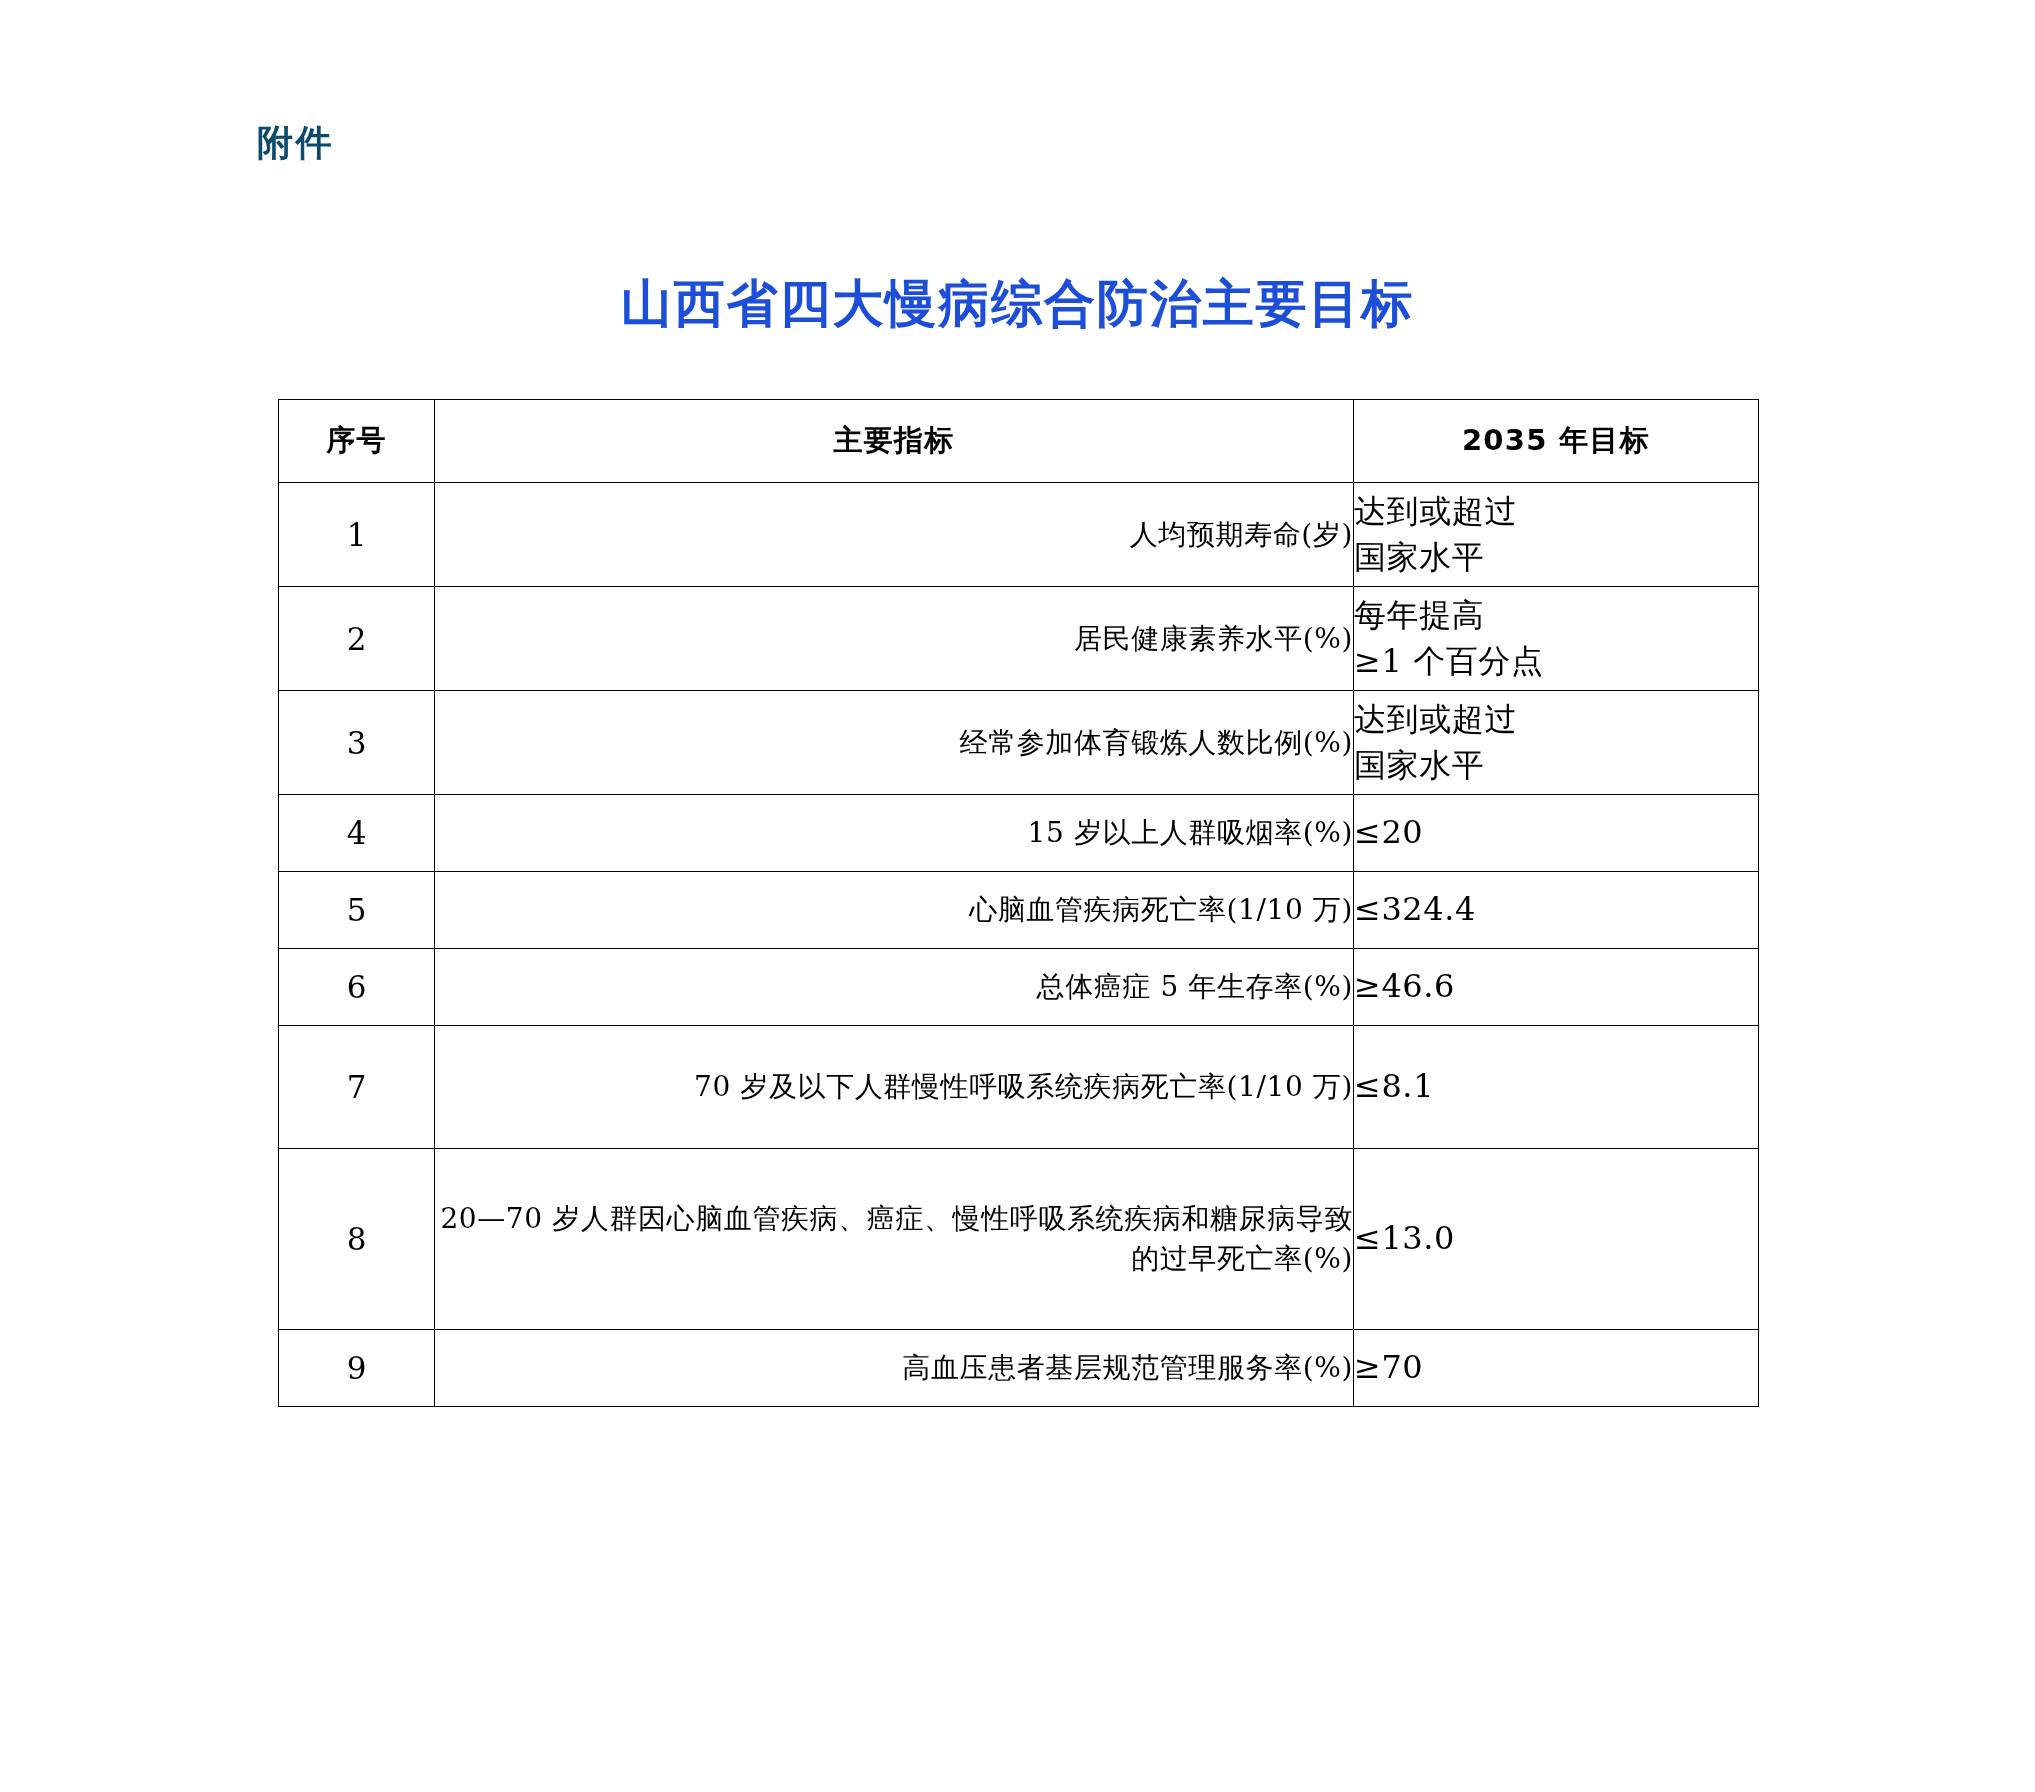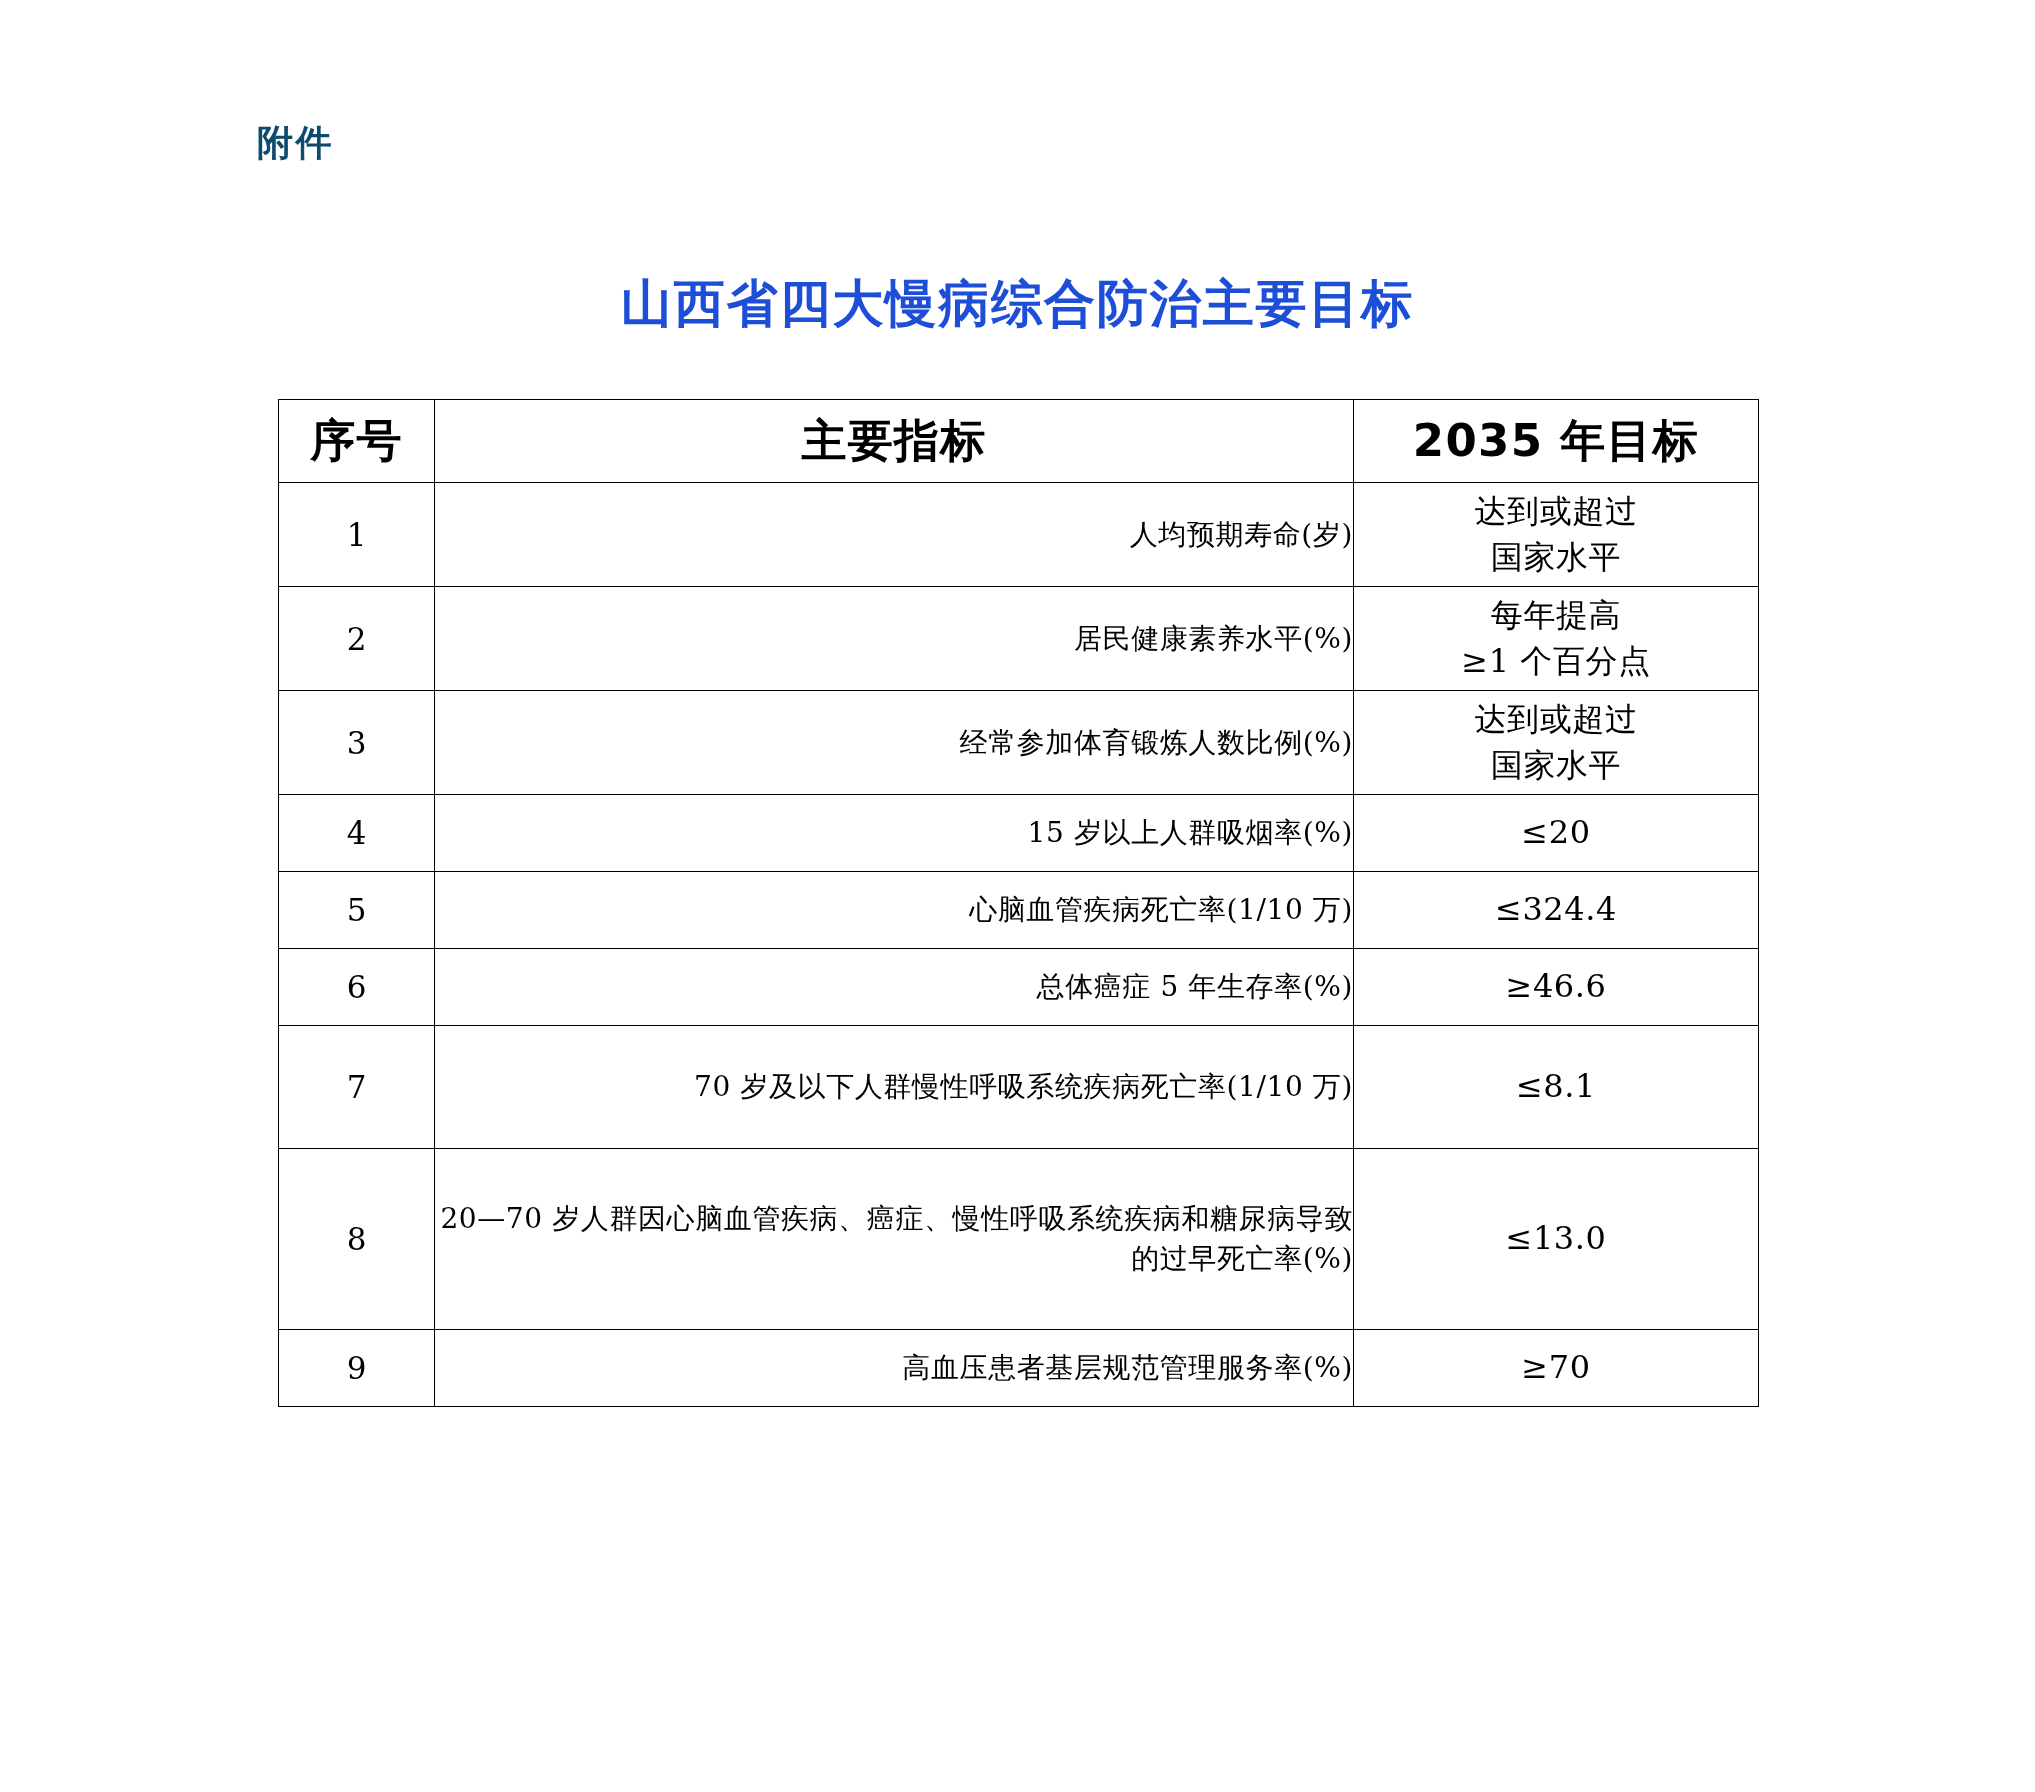--- a/index.html
+++ b/index.html
@@ -57,41 +57,40 @@
     border: 1.3px solid #000000;
     padding: 0;
     vertical-align: middle;
   }
   col.c-no    { width: 156px; }
   col.c-ind   { width: 919px; }
   col.c-target{ width: 405px; }
 
   th.hd {
     height: 82px;
-    font-size: 45px;
+    font-size: 29px;
     font-weight: 700;
     font-family: "DejaVu Sans", "Liberation Sans", sans-serif;
     text-align: center;
     letter-spacing: 1.3px;
   }
   td.no {
     text-align: center;
     font-size: 31px;
     font-family: "DejaVu Serif", "Liberation Serif", serif;
   }
   td.ind {
     text-align: right;
     font-size: 28px;
     letter-spacing: 0.6px;
     padding: 14px 16.7px 14px 16.7px;
     line-height: 1.42;
     font-family: "DejaVu Serif", "Liberation Serif", serif;
   }
   td.target {
-    text-align: center;
     font-size: 32px;
     line-height: 1.42;
     letter-spacing: 0.6px;
     font-family: "DejaVu Serif", "Liberation Serif", serif;
     padding: 11.6px 6.4px;
   }
   .target-line { display: block; }
   tr.r1 td { height: 103px; }
   tr.r2 td { height: 103px; }
   tr.r3 td { height: 103px; }

